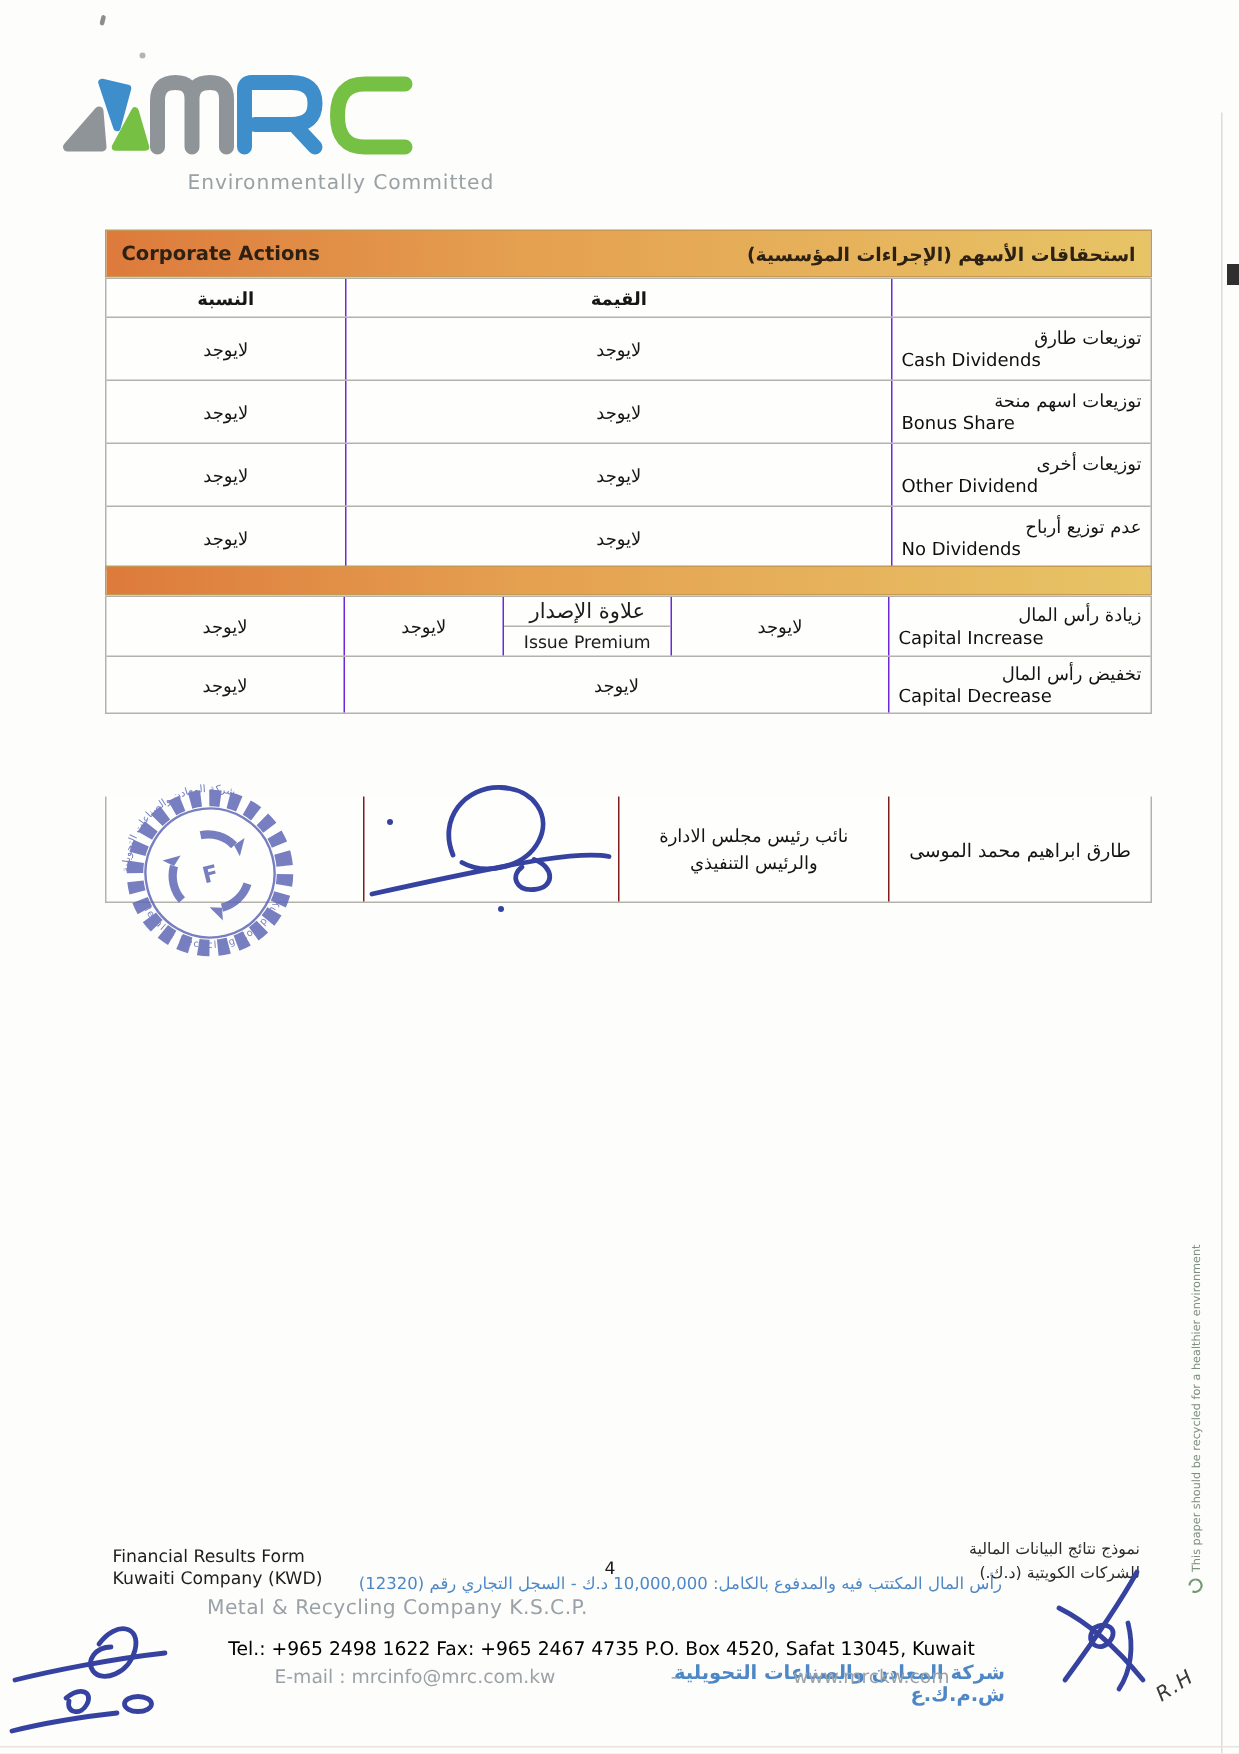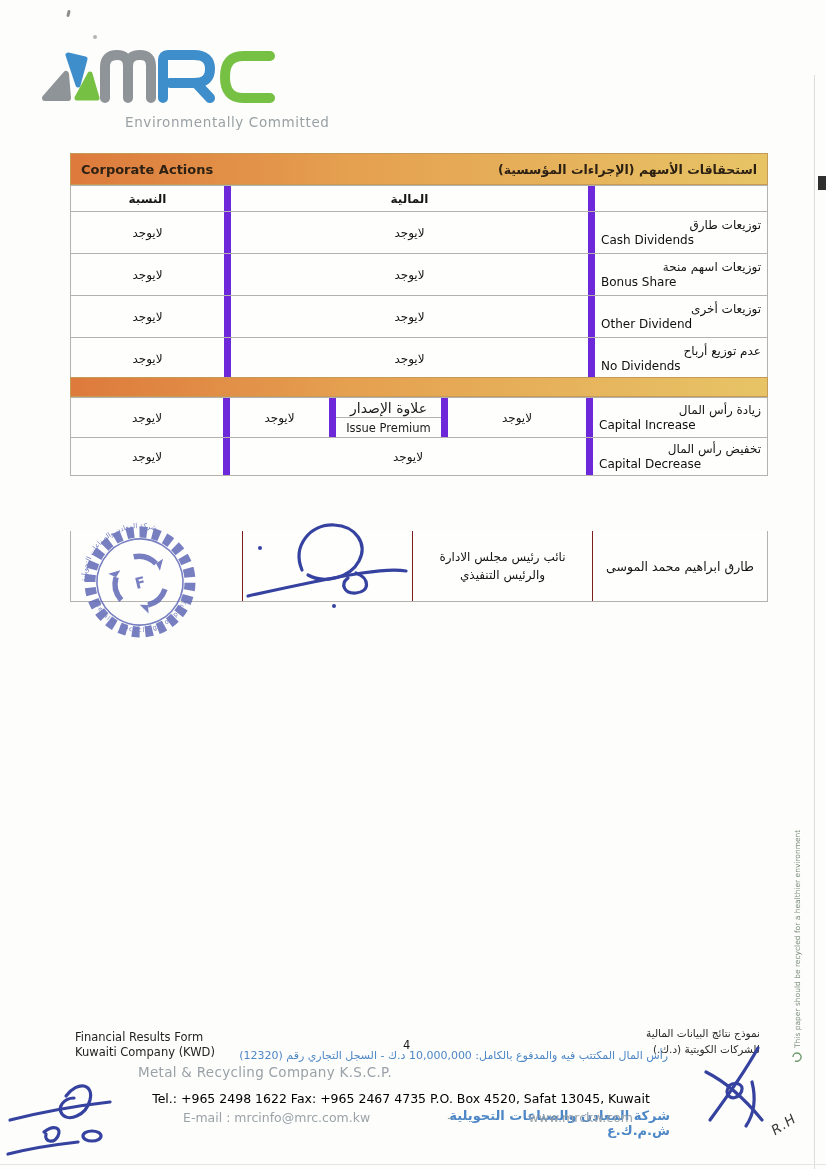--- a/index.html
+++ b/index.html
@@ -14,21 +14,21 @@
   .grad{background:linear-gradient(90deg,#dd7a3c 0%,#e5a050 40%,#e7c466 100%);gap:29px;}
   .t1-head{position:absolute;left:70px;top:153px;width:698px;height:32px;display:flex;
            justify-content:space-between;align-items:center;padding:0 10px;box-sizing:border-box;
            border:1px solid #c49a55;}
   .t1-head .en{font-size:13px;font-weight:bold;color:#2d2114;}
   .t1-head .ar{font-size:12.5px;font-weight:bold;color:#2d2114;direction:rtl;}
   
   .tbl{position:absolute;left:70px;width:698px;border:1px solid #b5b2ad;box-sizing:border-box;background:#fefefd;}
   .tr{display:grid;border-bottom:1px solid #b5b2ad;}
   .tr:last-child{border-bottom:none;}
-  .tr>div{border-right:7px solid #6d28d9;display:flex;flex-direction:column;justify-content:center;box-sizing:border-box;}
+  .tr>div{border-right:1px solid #6d28d9;display:flex;flex-direction:column;justify-content:center;box-sizing:border-box;}
   .tr>div:last-child{border-right:none;}
   .cols3{grid-template-columns:160px 364px 172px;}
   .cols5{grid-template-columns:159px 106px 112px 145px 174px;}
   .cols3b{grid-template-columns:159px 363px 174px;}
   .cell-c{align-items:center;font-size:12px;color:#161616;}
   .lbl{padding:3px 6px;}
   .lbl .ar{text-align:right;direction:rtl;font-size:12px;color:#141414;line-height:1.25;}
   .lbl .en{text-align:left;font-size:12px;color:#0f0f0f;line-height:1.25;}
   .hrow{height:25px;font-weight:600;}
   .drow{height:41px;}
@@ -93,21 +93,21 @@
   <div class="tagline">Environmentally Committed</div>
 
   <div class="t1-head grad">
     <span class="en">Corporate Actions</span>
     <span class="ar">استحقاقات الأسهم (الإجراءات المؤسسية)</span>
   </div>
 
   <div class="tbl" style="top:185px;">
     <div class="tr cols3 hrow">
       <div class="cell-c" dir="rtl">النسبة</div>
-      <div class="cell-c" dir="rtl">المالية</div>
+      <div class="cell-c" dir="rtl">القيمة</div>
       <div></div>
     </div>
 
     <div class="tr cols3 drow">
       <div class="cell-c" dir="rtl">لايوجد</div>
       <div class="cell-c" dir="rtl">لايوجد</div>
       <div class="lbl">
         <div class="ar">توزيعات طارق</div>
         <div class="en">Cash Dividends</div>
       </div>

